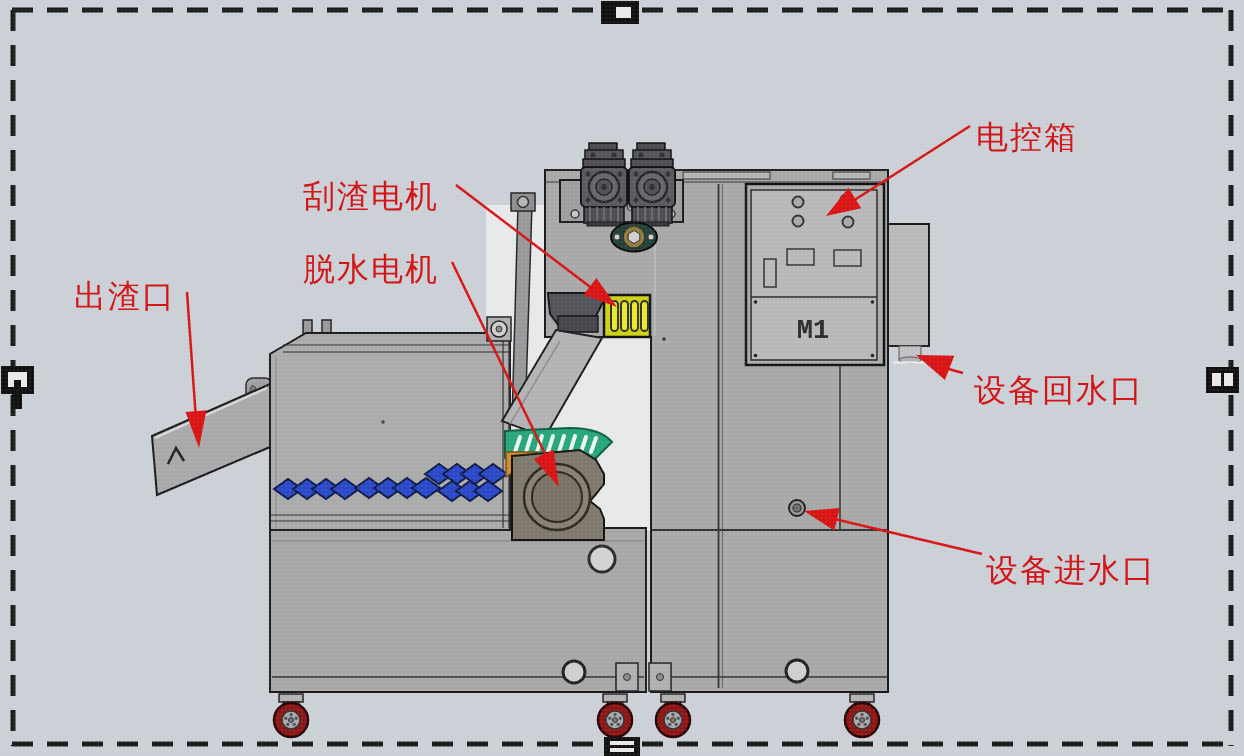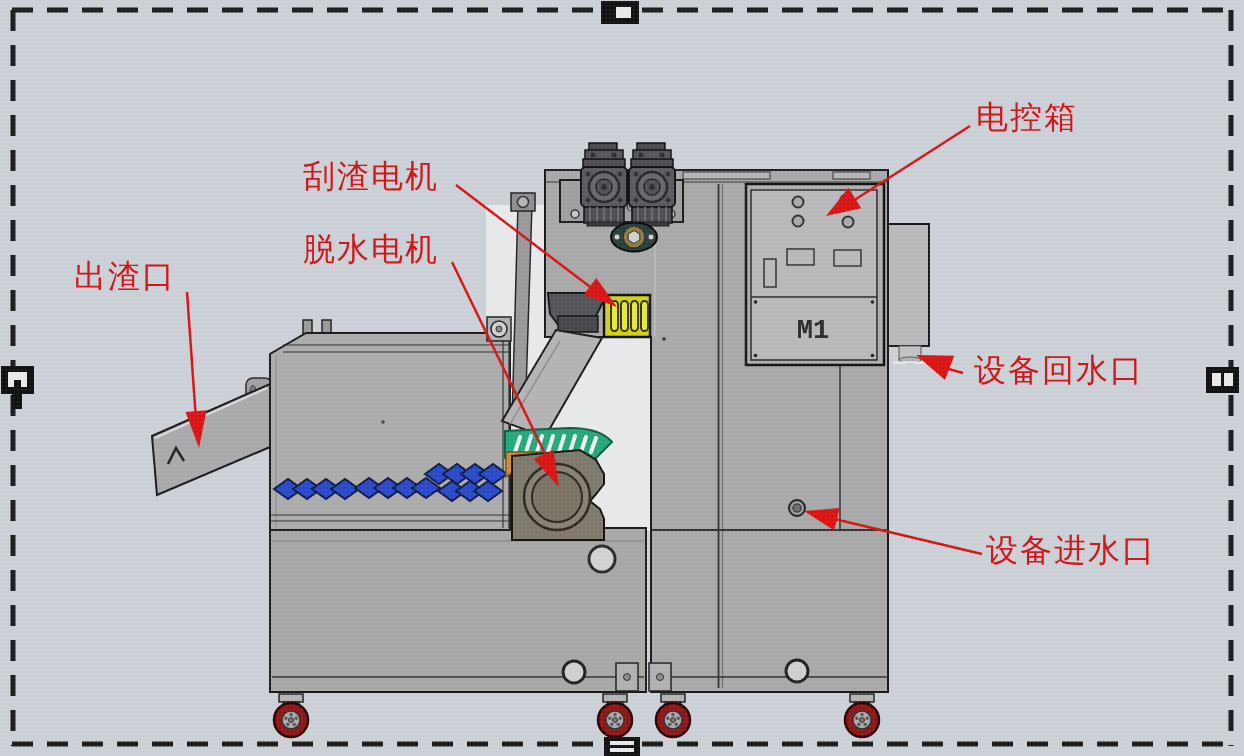--- a/index.html
+++ b/index.html
@@ -11,20 +11,21 @@
   .scene::after{
     content:"";position:absolute;inset:0;pointer-events:none;
     background-image:radial-gradient(rgba(255,255,255,.14) 1px, transparent 1.2px);
     background-size:4px 4px;opacity:.5;
   }
   .diagram-svg{position:absolute;left:0;top:0;}
   .lbl{
     position:absolute;color:#d31617;font-size:32px;line-height:1;
     letter-spacing:2px;white-space:nowrap;z-index:5;
     font-family:"DejaVu Sans","Liberation Sans",sans-serif;
+    margin-top:20px;
   }
 </style>
 </head>
 <body>
 
 <div class="scene">
 
 <svg class="diagram-svg" width="1244" height="756" viewBox="0 0 1244 756">
 
   <defs>

